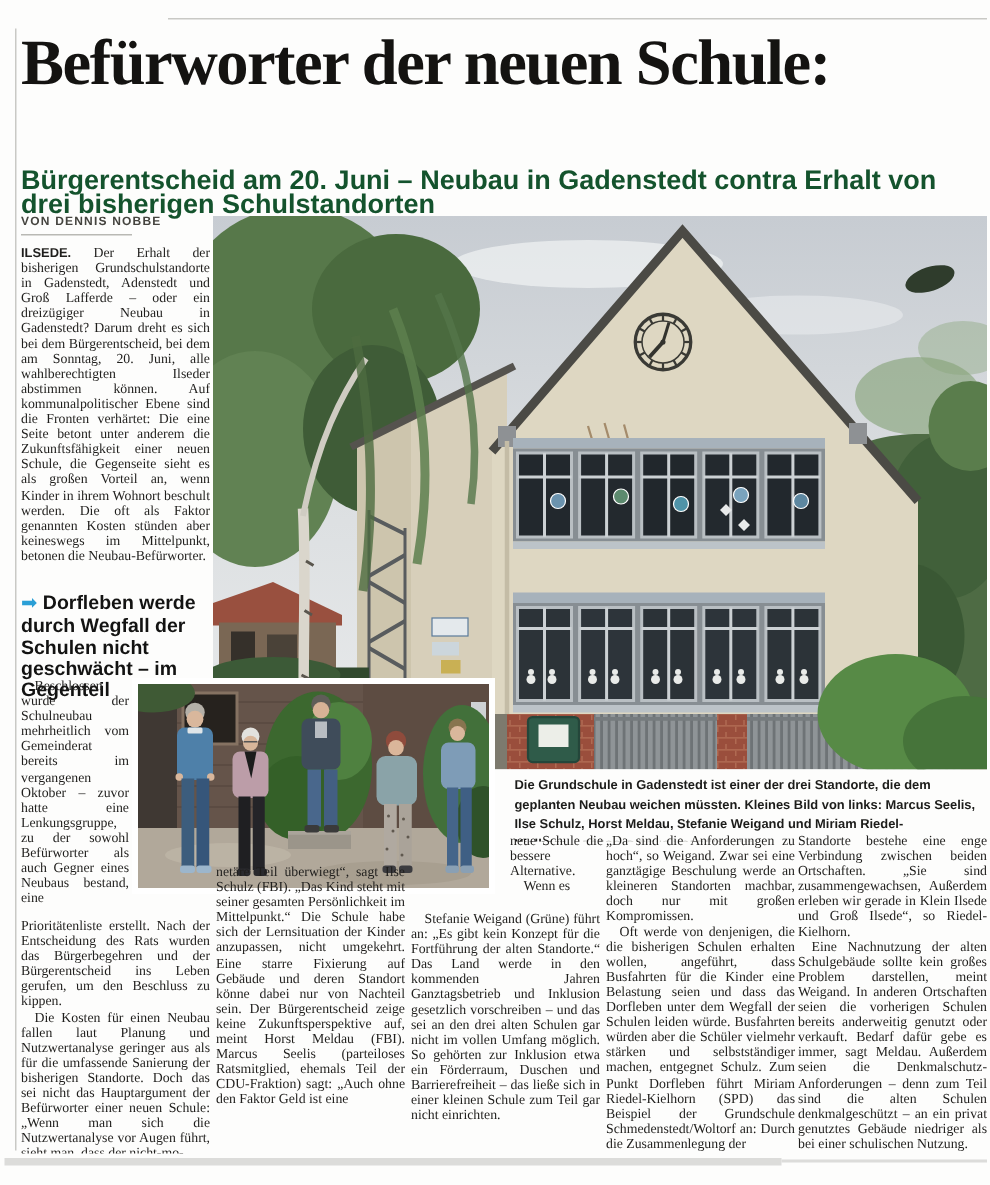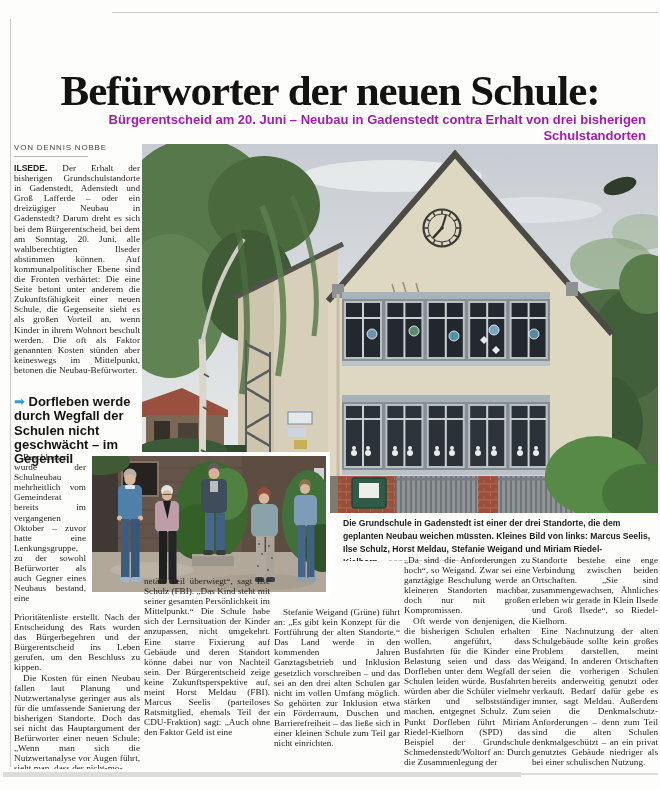--- a/index.html
+++ b/index.html
@@ -2,28 +2,28 @@
 <html><head>
 <meta charset="utf-8">
 <style>
   html,body{margin:0;padding:0;background:#ffffff;}
   .page{position:relative;width:660px;height:790px;background:#fdfdfc;overflow:hidden;
         font-family:"Liberation Serif","DejaVu Serif",serif;color:#1f1e1c;}
   .abs{position:absolute;}
   .rule{background:#c9c9c5;}
 
   
-  .headline{left:14px;top:18px;width:632px;text-align:center;
+  .headline{left:14px;top:18px;width:632px;text-align:left;
             font-family:"Liberation Serif","DejaVu Serif",serif;font-weight:bold;
-            font-size:43px;line-height:50px;letter-spacing:-1px;color:#141311;margin-top:48px;}
-  .subtitle{left:14px;top:112px;width:632px;text-align:right;
+            font-size:43px;line-height:50px;letter-spacing:-1px;color:#141311;}
+  .subtitle{left:14px;top:112px;width:632px;text-align:left;
             font-family:"Liberation Sans","DejaVu Sans",sans-serif;font-weight:600;
-            font-size:13px;line-height:16px;color:#a21caf;}
+            font-size:18px;line-height:16px;color:#14532d;}
   .byline{left:14px;top:143px;font-family:"Liberation Sans","DejaVu Sans",sans-serif;
-          font-weight:400;font-size:8px;letter-spacing:.8px;color:#45443f;}
+          font-weight:700;font-size:8px;letter-spacing:.8px;color:#45443f;}
   .byline-rule{left:14px;top:156px;width:74px;height:1px;background:#b9b9b4;}
 
   
   .body{font-size:9.2px;line-height:10.1px;text-align:justify;overflow:hidden;}
   .body p{margin:0;}
   .body p.indent{text-indent:9px;}
   .lead{font-family:"Liberation Sans","DejaVu Sans",sans-serif;font-weight:700;font-size:8.6px;}
 
   .teaser{left:14px;top:395px;width:128px;
           font-family:"Liberation Sans","DejaVu Sans",sans-serif;font-weight:700;
@@ -356,29 +356,33 @@
   </div>
   <div class="abs body" style="left:14px;top:612px;width:126px;height:157px;">
     <p>Prioritätenliste erstellt. Nach der Entscheidung des Rats wurden das Bürgerbegehren und der Bürgerentscheid ins Leben gerufen, um den Beschluss zu kippen.</p>
     <p class="indent">Die Kosten für einen Neubau fallen laut Planung und Nutzwertanalyse geringer aus als für die umfassende Sanierung der bisherigen Standorte. Doch das sei nicht das Hauptargument der Befürworter einer neuen Schule: „Wenn man sich die Nutzwertanalyse vor Augen führt, sieht man, dass der nicht-mo-</p>
   </div>
 
   <div class="abs body" style="left:144px;top:576px;width:126px;height:172px;">
     <p>netäre Teil überwiegt“, sagt Ilse Schulz (FBI). „Das Kind steht mit seiner gesamten Persönlichkeit im Mittelpunkt.“ Die Schule habe sich der Lernsituation der Kinder anzupassen, nicht umgekehrt. Eine starre Fixierung auf Gebäude und deren Standort könne dabei nur von Nachteil sein. Der Bürgerentscheid zeige keine Zukunftsperspektive auf, meint Horst Meldau (FBI). Marcus Seelis (parteiloses Ratsmitglied, ehemals Teil der CDU-Fraktion) sagt: „Auch ohne den Faktor Geld ist eine</p>
   </div>
 
+  <div class="abs body" style="left:340px;top:555px;width:62px;height:52px;">
+    <p>neue Schule die bessere Alternative.</p>
+    <p class="indent">Wenn es</p>
+  </div>
   <div class="abs body" style="left:274px;top:607px;width:126px;height:162px;">
     <p class="indent">Stefanie Weigand (Grüne) führt an: „Es gibt kein Konzept für die Fortführung der alten Standorte.“ Das Land werde in den kommenden Jahren Ganztagsbetrieb und Inklusion gesetzlich vorschreiben – und das sei an den drei alten Schulen gar nicht im vollen Umfang möglich. So gehörten zur Inklusion etwa ein Förderraum, Duschen und Barrierefreiheit – das ließe sich in einer kleinen Schule zum Teil gar nicht einrichten.</p>
   </div>
 
   <div class="abs body" style="left:404px;top:555px;width:126px;height:216px;">
     <p>„Da sind die Anforderungen zu hoch“, so Weigand. Zwar sei eine ganztägige Beschulung werde an kleineren Standorten machbar, doch nur mit großen Kompromissen.</p>
     <p class="indent">Oft werde von denjenigen, die die bisherigen Schulen erhalten wollen, angeführt, dass Busfahrten für die Kinder eine Belastung seien und dass das Dorfleben unter dem Wegfall der Schulen leiden würde. Busfahrten würden aber die Schüler vielmehr stärken und selbstständiger machen, entgegnet Schulz. Zum Punkt Dorfleben führt Miriam Riedel-Kielhorn (SPD) das Beispiel der Grundschule Schmedenstedt/Woltorf an: Durch die Zusammenlegung der</p>
   </div>
 
   <div class="abs body" style="left:532px;top:555px;width:126px;height:216px;">
-    <p>Standorte bestehe eine enge Verbindung zwischen beiden Ortschaften. „Sie sind zusammengewachsen, Ähnliches erleben wir gerade in Klein Ilsede und Groß Ilsede“, so Riedel-Kielhorn.</p>
+    <p>Standorte bestehe eine enge Verbindung zwischen beiden Ortschaften. „Sie sind zusammengewachsen, Außerdem erleben wir gerade in Klein Ilsede und Groß Ilsede“, so Riedel-Kielhorn.</p>
     <p class="indent">Eine Nachnutzung der alten Schulgebäude sollte kein großes Problem darstellen, meint Weigand. In anderen Ortschaften seien die vorherigen Schulen bereits anderweitig genutzt oder verkauft. Bedarf dafür gebe es immer, sagt Meldau. Außerdem seien die Denkmalschutz-Anforderungen – denn zum Teil sind die alten Schulen denkmalgeschützt – an ein privat genutztes Gebäude niedriger als bei einer schulischen Nutzung.</p>
   </div>
 
   <div class="abs bot-a"></div>
   <div class="abs bot-b"></div>
 </div>
 
 </body></html>

